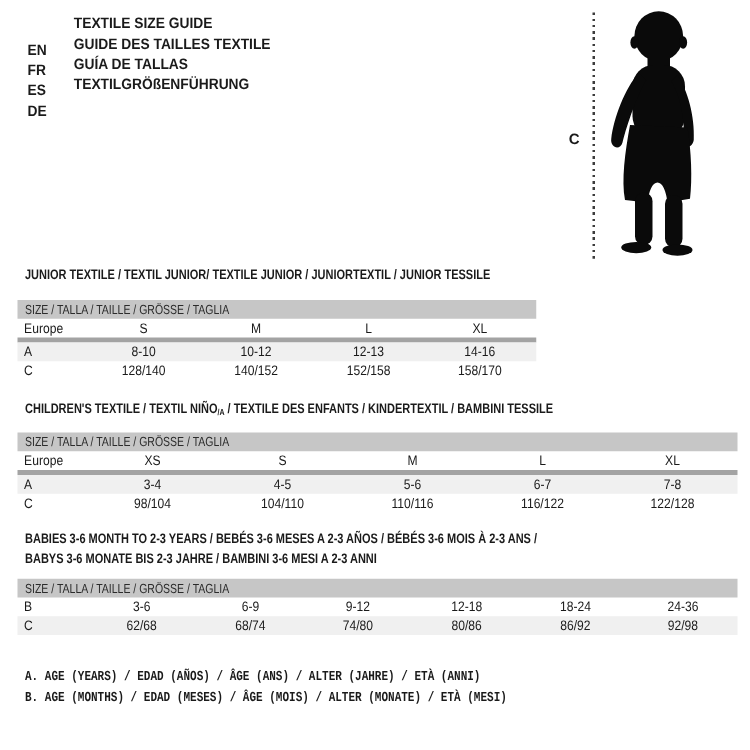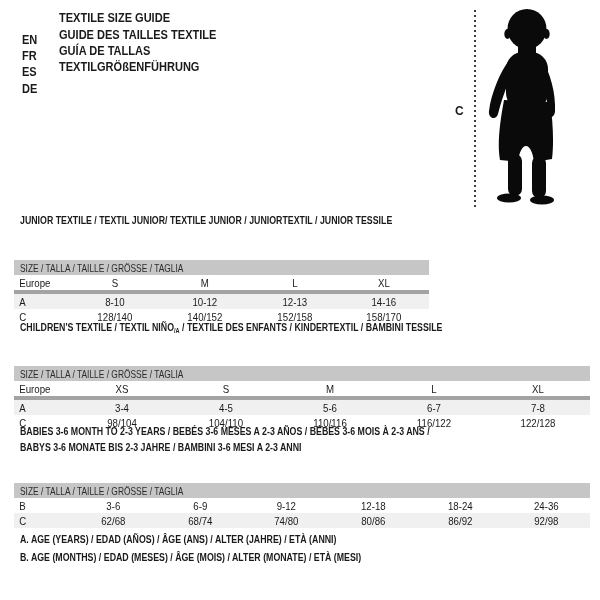--- a/index.html
+++ b/index.html
@@ -20,37 +20,37 @@
                background:repeating-linear-gradient(to bottom,#3c3c3c 0 2px,transparent 2px 5px);}
   .height-label{position:absolute;left:455px;top:104px;font-weight:bold;font-size:12px;}
   .baby-svg{position:absolute;left:481px;top:8px;}
 
   
   .sec-title{position:absolute;left:20px;font-weight:bold;font-size:11px;white-space:nowrap;
              transform:scaleX(0.80);transform-origin:0 50%;line-height:13px;}
   .subA{font-size:7px;vertical-align:-2px;}
 
   
-  .tbl{position:absolute;left:14px;margin-top:20px;}
+  .tbl{position:absolute;left:14px;}
   .t1{width:415px;}
   .t2,.t3{width:576px;}
   .bar{height:15px;background:#c6c6c6;display:flex;align-items:center;padding-left:6px;
        box-sizing:border-box;font-size:10.5px;color:#2b2b2b;}
   .row{display:grid;height:15px;align-items:center;font-size:11px;}
   .t1 .row{grid-template-columns:56px repeat(4,1fr);}
   .t2 .row{grid-template-columns:56px repeat(5,1fr);}
   .t3 .row{grid-template-columns:56px repeat(6,1fr);}
   .row>span{display:block;text-align:center;transform:scaleX(0.88);white-space:nowrap;}
   .row>span:first-child{text-align:left;padding-left:6px;transform-origin:0 50%;}
   .row.head{border-bottom:4px solid #a3a3a3;}
   .row.stripe{background:#f0f0f0;}
 
   
   .legend{position:absolute;left:20px;top:533px;font-weight:bold;font-size:11px;}
-  .legend-line{height:17.6px;display:flex;}
+  .legend-line{height:17.6px;display:flex;align-items:center;font-family:Liberation Mono, monospace;}
 </style>
 </head>
 <body>
 
 <div class="page">
 
   <div class="lang-list">
     <div class="lang-row">
       <span class="lang-code"><span class="cond92">EN</span></span>
       <span class="cond92">TEXTILE SIZE GUIDE</span>

